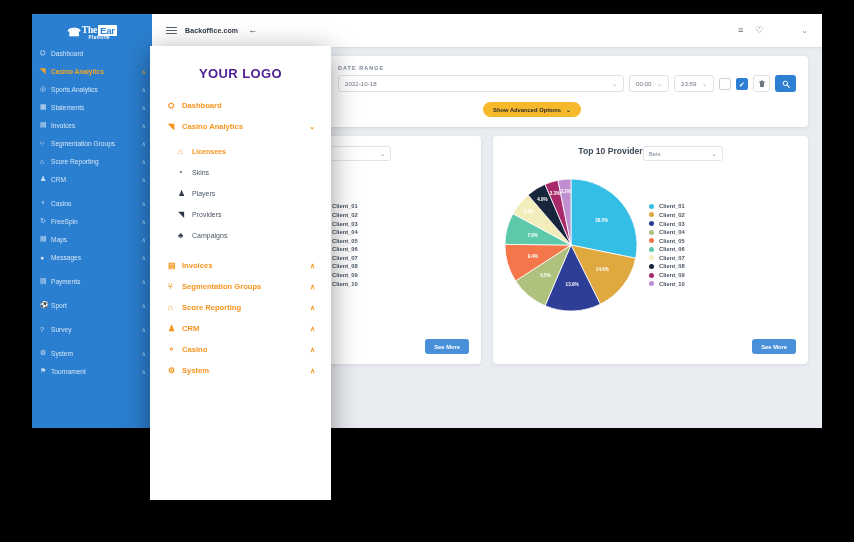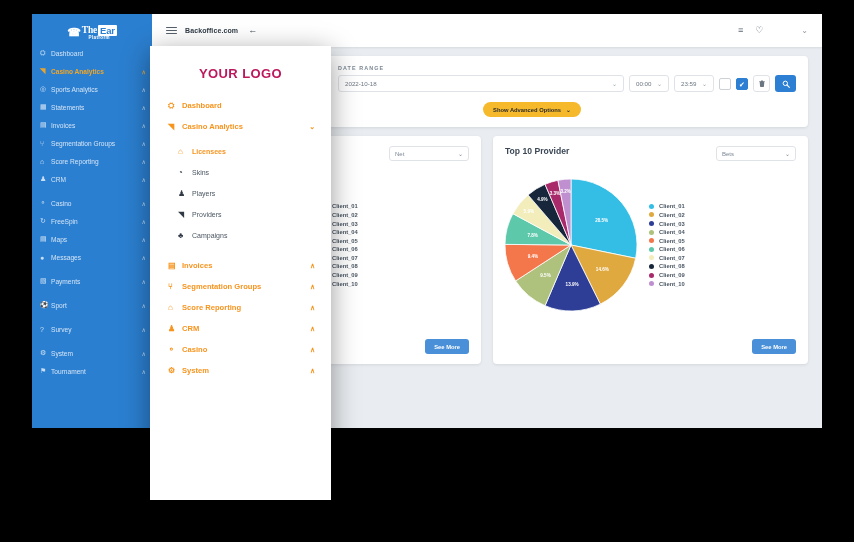--- a/index.html
+++ b/index.html
@@ -147,21 +147,21 @@
 
   
   #charts-row { display: flex; gap: 12px; margin: 9px 14px 0 14px; }
   .chart-card {
     background: #ffffff; border-radius: 4px;
     box-shadow: 0 1px 3px rgba(30,40,60,.10);
     flex: 1 1 0; height: 228px;
     position: relative; padding: 10px 12px;
     overflow: hidden;
   }
-  .chart-head { display: flex; align-items: flex-start; justify-content: space-between; }
+  .chart-head { display: flex; align-items: flex-start; justify-content: center; }
   .chart-title { font-size: 8.6px; font-weight: bold; color: #3c4856; }
   .chart-sel {
     width: 80px; height: 15px; border: 1px solid #dfe3e8; border-radius: 3px;
     display: flex; align-items: center; justify-content: space-between;
     padding: 0 5px; font-size: 6px; color: #7b8794; cursor: pointer; background:#fff;
   }
   .chart-body { display: flex; align-items: center; margin-top: 4px; height: 160px; }
   .pie-wrap { flex: 0 0 auto; position: relative; }
   .pie-svg { display: block; }
   .pie-lbl { font-size: 4.6px; fill: #ffffff; font-weight: bold; }
@@ -180,21 +180,21 @@
   #overlay-menu {
     position: absolute;
     left: 150px; top: 46px;
     width: 181px; height: 454px;
     background: #ffffff;
     box-shadow: 0 6px 26px rgba(0,0,0,.40);
     z-index: 50;
     overflow: hidden;
   }
   #overlay-logo {
-    text-align: center; color: #be185d;
+    text-align: center; color: #4c1d95;
     font-size: 13px; font-weight: bold; letter-spacing: .4px;
     padding: 20px 0 14px 0;
   }
   .om-item {
     display: flex; align-items: center;
     height: 21px; padding: 0 16px 0 18px;
     font-size: 7.6px; font-weight: bold; color: #f7941d;
     cursor: pointer; white-space: nowrap;
   }
   .om-item .om-ico { width: 14px; flex: 0 0 14px; font-size: 8px; }

